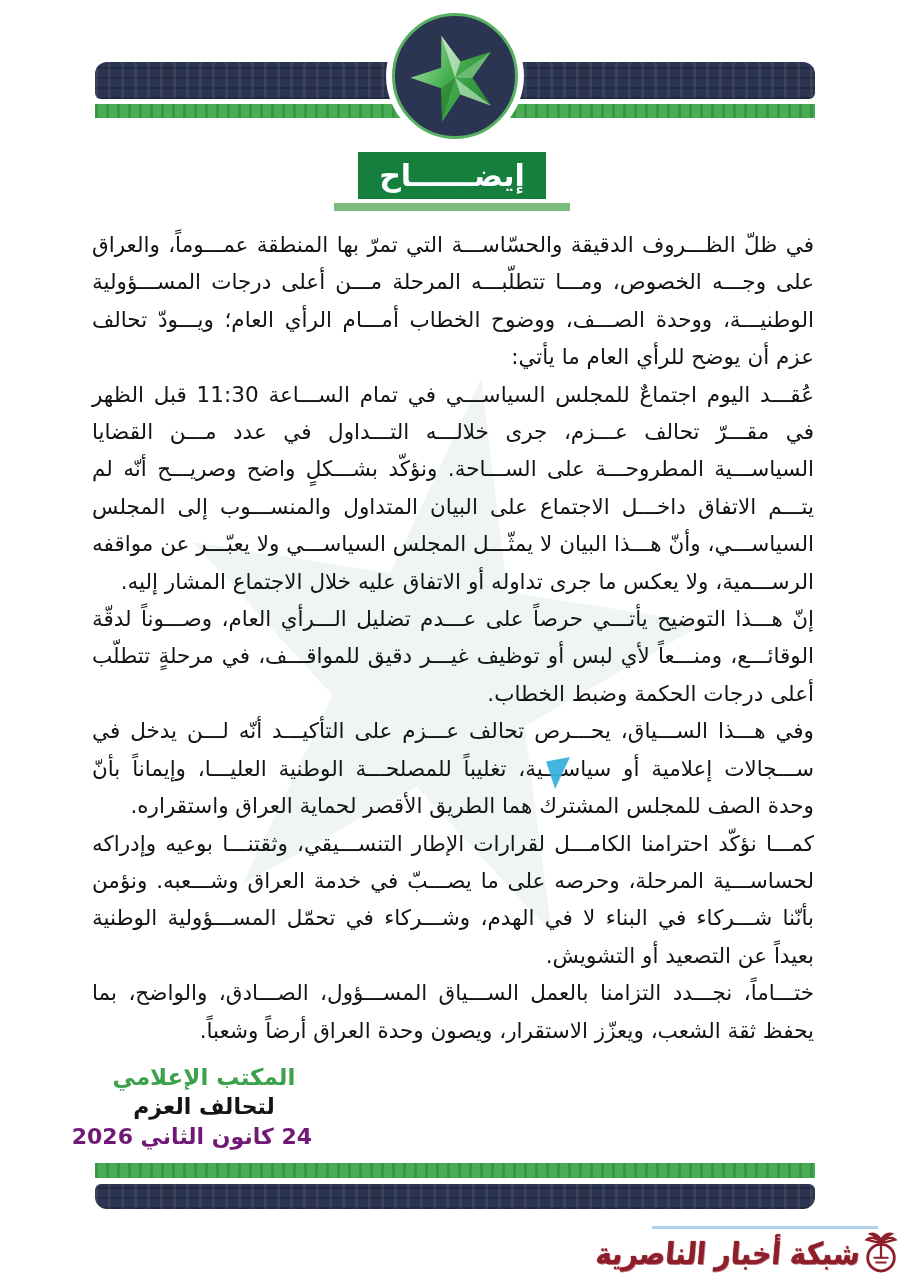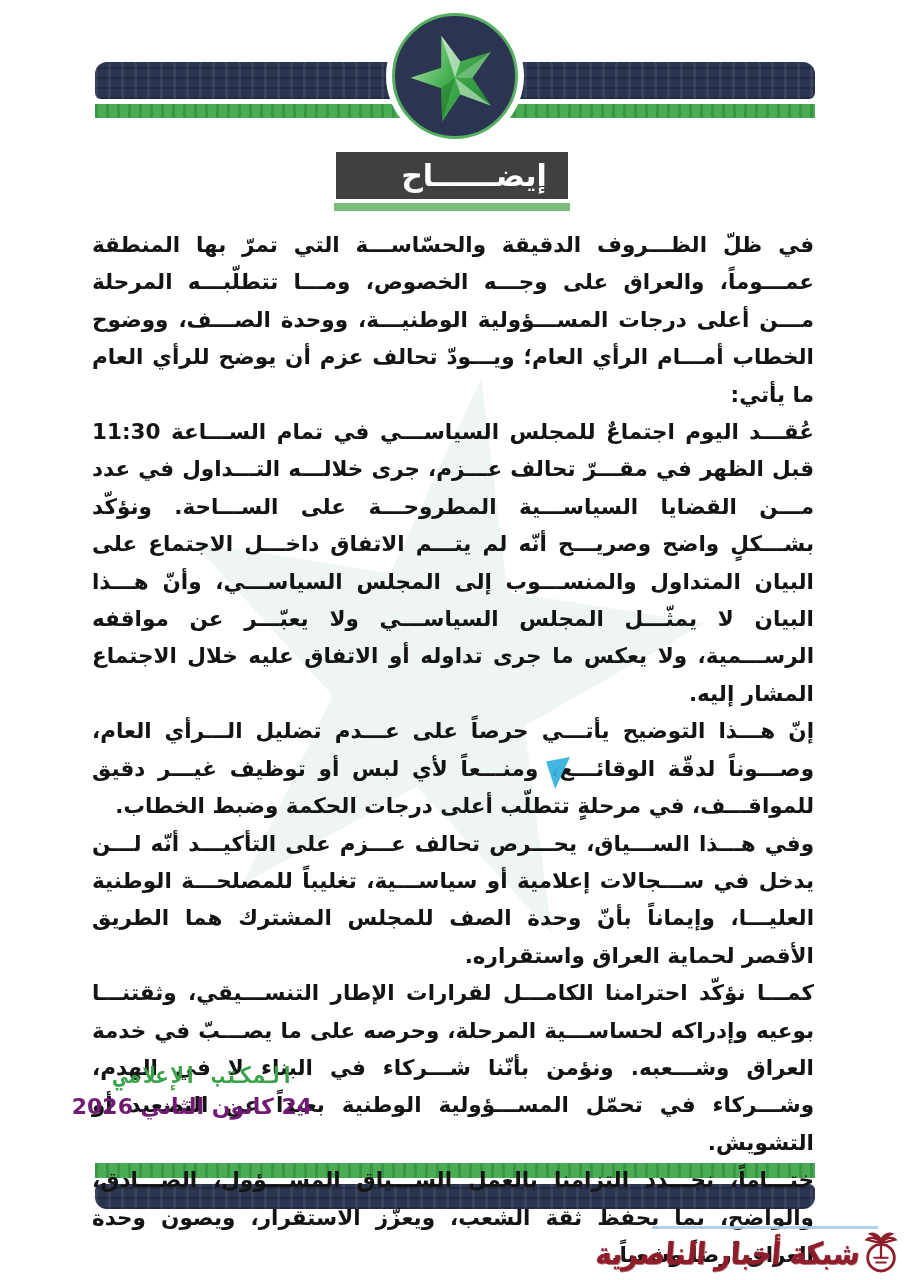--- a/index.html
+++ b/index.html
@@ -26,25 +26,24 @@
   .logo-circle{
     position:absolute;left:392px;top:13px;width:120px;height:120px;
     border-radius:50%;background:#2b3450;border:3px solid #57b162;
     box-shadow:0 0 0 6px #ffffff;z-index:4;
     display:flex;align-items:center;justify-content:center;
   }
   .logo-circle svg{width:92px;height:92px;}
   
   .title-box{
     position:absolute;top:152px;left:50%;transform:translateX(-50%);
-    width:188px;height:47px;background:#404040;z-index:3;
+    width:188px;height:47px;background:#15803d;z-index:3;
     display:flex;align-items:center;justify-content:center;
     color:#ffffff;font-size:30px;font-weight:bold;direction:rtl;
     letter-spacing:0;
-    padding-left:44px;
   }
   .title-underline{
     position:absolute;top:203px;left:50%;transform:translateX(-50%);
     width:236px;height:8px;background:#7abb7d;z-index:3;
   }
   
   .wm-star{
     position:absolute;left:165px;top:375px;width:540px;height:590px;
     background:#e9f2ec;opacity:.75;transform:rotate(9deg);
     clip-path:polygon(50% 0%,61% 35%,98% 35%,68% 57%,79% 91%,50% 70%,21% 91%,32% 57%,2% 35%,39% 35%);
@@ -52,29 +51,29 @@
   }
   .wm-cyan{
     position:absolute;left:546px;top:757px;width:24px;height:32px;
     background:#39b2dd;clip-path:polygon(0 14%,100% 0,38% 100%);
     z-index:2;opacity:.95;
   }
   
   .body-text{
     position:absolute;top:226px;left:92px;width:722px;z-index:1;
     direction:rtl;text-align:justify;text-align-last:right;
-    color:#141414;font-size:21.5px;font-weight:bold;line-height:37.4px;
+    color:#141414;font-size:21.5px;font-weight:normal;line-height:37.4px;
   }
   .body-text p{margin:0;padding:0;}
   
   .signature{
     position:absolute;top:1062px;left:96px;width:216px;z-index:1;
     text-align:center;direction:rtl;font-weight:bold;
   }
-  .sig-office{color:#3aa24a;font-size:23px;line-height:30px;font-family:Liberation Mono, monospace;}
+  .sig-office{color:#3aa24a;font-size:23px;line-height:30px;}
   .sig-org{color:#141414;font-size:22px;line-height:30px;}
   .sig-date{color:#701a75;font-size:22px;line-height:30px;white-space:nowrap;direction:rtl;unicode-bidi:plaintext;}
   
   .bar-green-bottom{
     top:1163px;height:15px;
     background-color:#4aad55;
     background-image:repeating-linear-gradient(90deg, rgba(0,70,10,0.22) 0 3px, transparent 3px 11px);
   }
   .bar-navy-bottom{
     top:1184px;height:25px;border-radius:6px 6px 12px 12px;
@@ -138,20 +137,21 @@
     <p>في ظلّ الظـــروف الدقيقة والحسّاســـة التي تمرّ بها المنطقة عمـــوماً، والعراق على وجـــه الخصوص، ومـــا تتطلّبـــه المرحلة مـــن أعلى درجات المســـؤولية الوطنيـــة، ووحدة الصـــف، ووضوح الخطاب أمـــام الرأي العام؛ ويـــودّ تحالف عزم أن يوضح للرأي العام ما يأتي:</p>
     <p>عُقـــد اليوم اجتماعٌ للمجلس السياســـي في تمام الســـاعة 11:30 قبل الظهر في مقـــرّ تحالف عـــزم، جرى خلالـــه التـــداول في عدد مـــن القضايا السياســـية المطروحـــة على الســـاحة. ونؤكّد بشـــكلٍ واضح وصريـــح أنّه لم يتـــم الاتفاق داخـــل الاجتماع على البيان المتداول والمنســـوب إلى المجلس السياســـي، وأنّ هـــذا البيان لا يمثّـــل المجلس السياســـي ولا يعبّـــر عن مواقفه الرســـمية، ولا يعكس ما جرى تداوله أو الاتفاق عليه خلال الاجتماع المشار إليه.</p>
     <p>إنّ هـــذا التوضيح يأتـــي حرصاً على عـــدم تضليل الـــرأي العام، وصـــوناً لدقّة الوقائـــع، ومنـــعاً لأي لبس أو توظيف غيـــر دقيق للمواقـــف، في مرحلةٍ تتطلّب أعلى درجات الحكمة وضبط الخطاب.</p>
     <p>وفي هـــذا الســـياق، يحـــرص تحالف عـــزم على التأكيـــد أنّه لـــن يدخل في ســـجالات إعلامية أو سياســـية، تغليباً للمصلحـــة الوطنية العليـــا، وإيماناً بأنّ وحدة الصف للمجلس المشترك هما الطريق الأقصر لحماية العراق واستقراره.</p>
     <p>كمـــا نؤكّد احترامنا الكامـــل لقرارات الإطار التنســـيقي، وثقتنـــا بوعيه وإدراكه لحساســـية المرحلة، وحرصه على ما يصـــبّ في خدمة العراق وشـــعبه. ونؤمن بأنّنا شـــركاء في البناء لا في الهدم، وشـــركاء في تحمّل المســـؤولية الوطنية بعيداً عن التصعيد أو التشويش.</p>
     <p>ختـــاماً، نجـــدد التزامنا بالعمل الســـياق المســـؤول، الصـــادق، والواضح، بما يحفظ ثقة الشعب، ويعزّز الاستقرار، ويصون وحدة العراق أرضاً وشعباً.</p>
   </div>
 
   <div class="signature">
     <div class="sig-office">المكتب الإعلامي</div>
+    <div class="sig-org">لتحالف العزم</div>
     <div class="sig-date">24 كانون الثاني 2026</div>
   </div>
 
   <div class="bar bar-green-bottom"></div>
   <div class="bar bar-navy-bottom"></div>
 
   <div class="red-wm">
     <div class="blue-line"></div>
     <svg class="emblem" viewBox="0 0 40 48">
       <circle cx="20" cy="30" r="14" fill="none" stroke="#8e1f2a" stroke-width="3"></circle>

